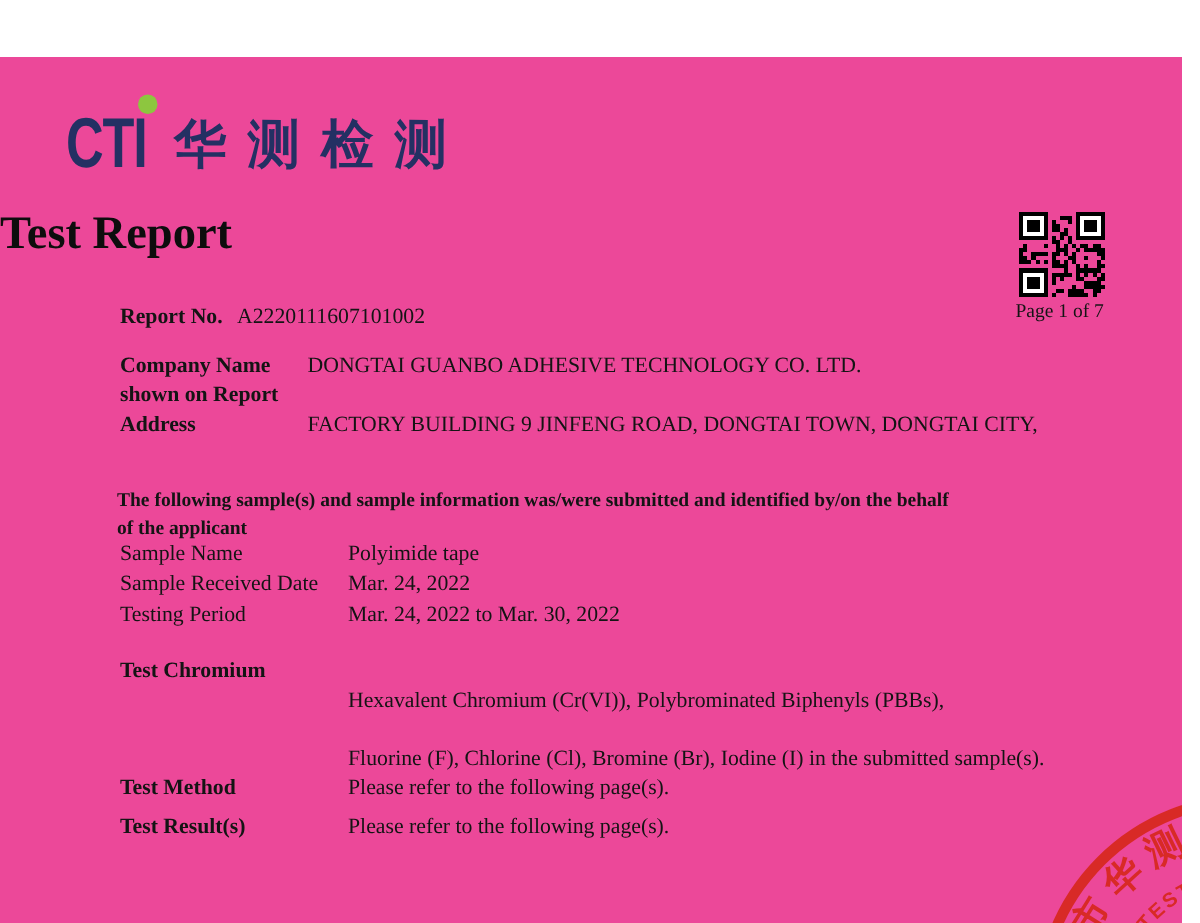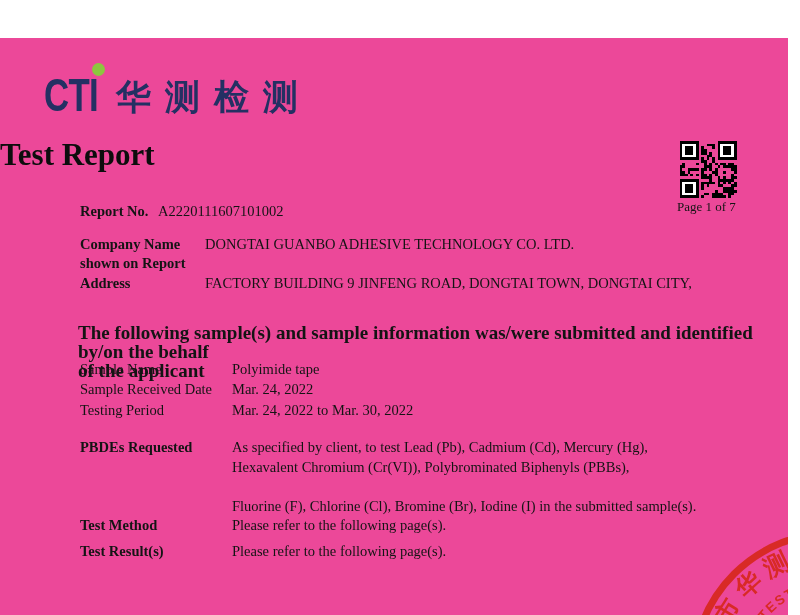--- a/index.html
+++ b/index.html
@@ -31,21 +31,21 @@
   .qr { position:absolute; left:678px; top:103px; width:60px; height:57px; }
   .page-indicator { position:absolute; left:677px; top:159px; font-size:13px; line-height:19px; }
   
   .row { position:absolute; font-size:14.5px; line-height:19px; }
   .lbl { font-weight:bold; }
   .abs { position:absolute; top:0; }
   .at80  { left:80px; }
   .at158 { left:158px; }
   .at205 { left:205px; }
   .at247 { left:232px; }
-  .statement { position:absolute; left:78px; top:286px; font-size:19px; font-weight:bold; line-height:18.8px; }
+  .statement { position:absolute; left:78px; top:286px; font-size:13px; font-weight:bold; line-height:18.8px; }
   .tr-lines { line-height:19.7px; }
   
   .stamp { position:absolute; left:683px; top:485px; width:300px; height:300px; pointer-events:none; }
   .stamp text {
     font-family:"Liberation Sans", sans-serif; font-weight:bold; fill:#d7281e;
   }
   .stamp .cn-arc { font-size:25px; letter-spacing:7px; }
   .stamp .en-arc { font-size:13.5px; letter-spacing:1.8px; }
 </style>
 </head>
@@ -229,23 +229,23 @@
   <div class="row" style="top:342px; left:0; width:800px;">
     <span class="abs at80">Sample Received Date</span>
     <span class="abs at247">Mar. 24, 2022</span>
   </div>
   <div class="row" style="top:363px; left:0; width:800px;">
     <span class="abs at80">Testing Period</span>
     <span class="abs at247">Mar. 24, 2022 to Mar. 30, 2022</span>
   </div>
 
   <div class="row" style="top:400px; left:0; width:800px;">
-    <span class="abs at80 lbl">PBDEs Requested</span>
+    <span class="abs at80 lbl">Test Chromium</span>
     <span class="abs at247 tr-lines" style="width:480px;">
-      <span>As specified by client, to test Lead (Pb), Cadmium (Cd), Mercury (Hg),</span><br>
+      <br>
       <span>Hexavalent Chromium (Cr(VI)), Polybrominated Biphenyls (PBBs),</span><br>
       <br>
       <span>Fluorine (F), Chlorine (Cl), Bromine (Br), Iodine (I) in the submitted sample(s).</span>
     </span>
   </div>
 
   <div class="row" style="top:478px; left:0; width:800px;">
     <span class="abs at80 lbl">Test Method</span>
     <span class="abs at247">Please refer to the following page(s).</span>
   </div>

